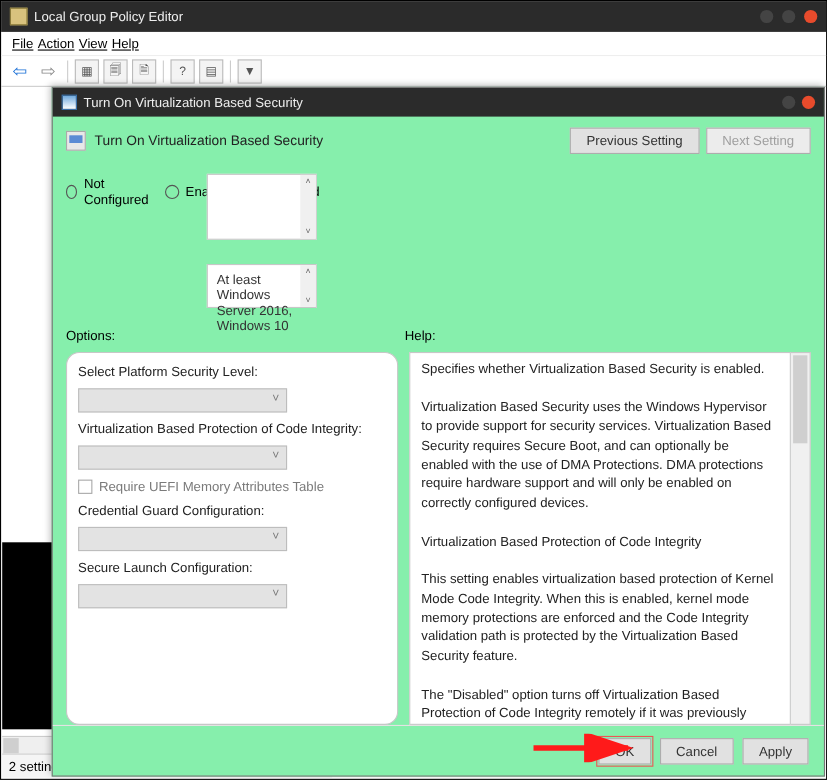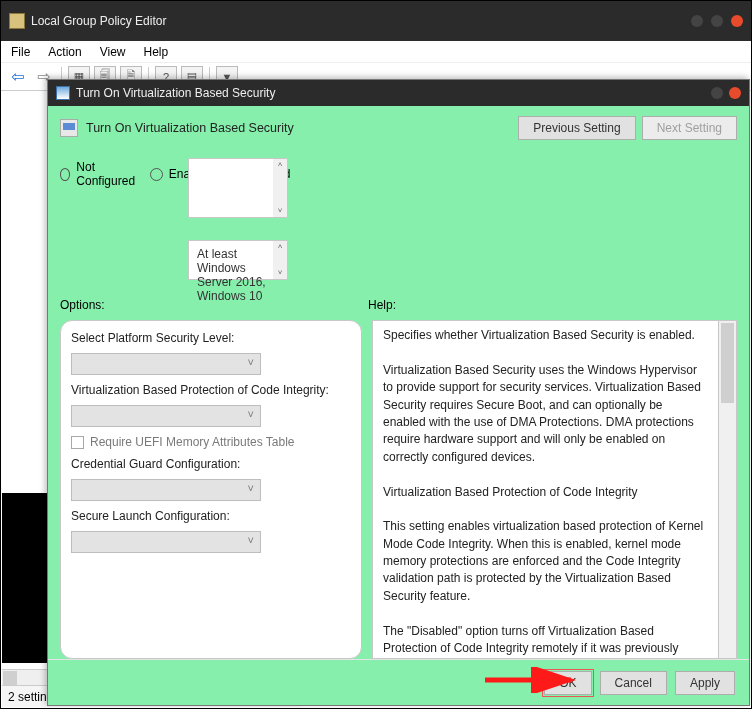--- a/index.html
+++ b/index.html
@@ -1,25 +1,25 @@
 <!DOCTYPE html>
 <html><head>
 <meta charset="utf-8">
 <style>
 * { box-sizing: border-box; margin: 0; padding: 0; font-family: "Segoe UI", Tahoma, sans-serif; font-size: 12px; }
 body { background: #fff; width: 752px; height: 709px; overflow: hidden; position: relative; }
 
 
 .parent-window { position: absolute; inset: 0; background: #fff; border: 1px solid #000; }
-.parent-title { height: 40px; background: #2b2b2b; color: #eee; display: flex; align-items: center; padding: 0 8px; text-align: center; }
+.parent-title { height: 28px; background: #2b2b2b; color: #eee; display: flex; align-items: center; padding: 0 8px; text-align: center; }
 .parent-title .icon { width: 16px; height: 16px; margin-right: 6px; background: #d8c27e; border: 1px solid #8a7a3a; }
 .parent-title .btns { margin-left: auto; display: flex; gap: 8px; align-items: center; }
 .wbtn { width: 12px; height: 12px; border-radius: 50%; }
 .min { background: #444; } .max { background: #444; } .close-red { background: #e84b2c; }
-.menubar { height: 22px; display: flex; align-items: center; gap: 18px; padding: 0 10px; border-bottom: 1px solid #eee; }
+.menubar { height: 22px; display: flex; align-items: center; gap: 4px; padding: 0 10px; border-bottom: 1px solid #eee; text-decoration: underline; }
 .toolbar { height: 28px; display: flex; align-items: center; gap: 4px; padding: 0 6px; border-bottom: 1px solid #ccc; }
 .tbtn { width: 22px; height: 22px; border: 1px solid #bbb; background: #f4f4f4; display:flex; align-items:center; justify-content:center; font-size:11px; color:#555;}
 .arrow { width:22px; height:22px; display:flex; align-items:center; justify-content:center; font-size:16px; }
 .arrow.back { color:#1a6fd6;} .arrow.fwd { color:#888;}
 .sep { width:1px; height:20px; background:#ccc; margin:0 2px; }
 .statusbar { position:absolute; left:1px; bottom:1px; height:22px; width:300px; border-top:1px solid #ccc; padding:0 6px; display:flex; align-items:center; background:#f5f5f5; }
 .scroll-h { position:absolute; left:1px; bottom:23px; width:300px; height:16px; background:#efefef; border-top:1px solid #ccc; display:flex; }
 .scroll-h .thumb { width:14px; height:14px; background:#cfcfcf; margin:1px; }
 .dark-fill { position:absolute; left:1px; right:1px; bottom:45px; height:170px; background:#000; }
 

